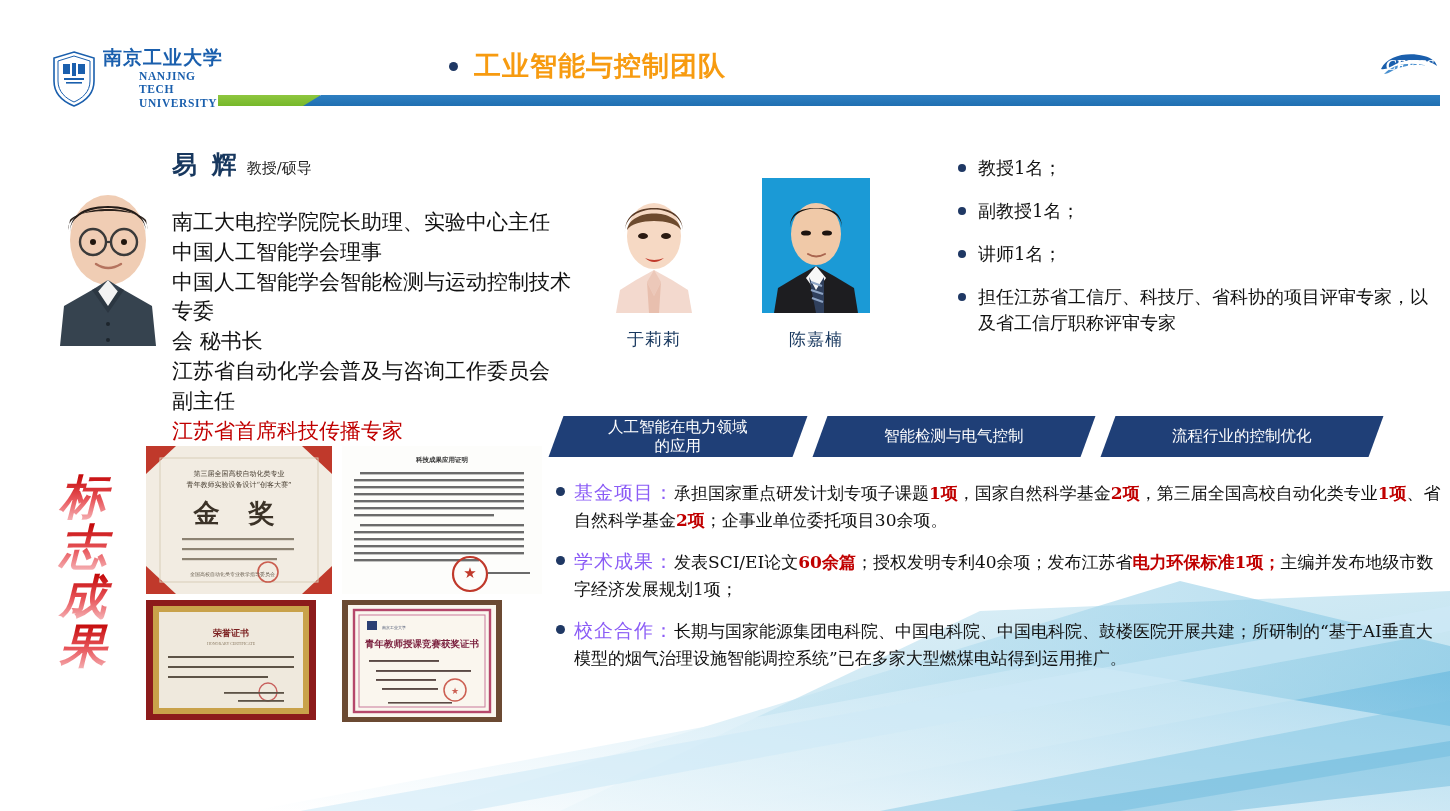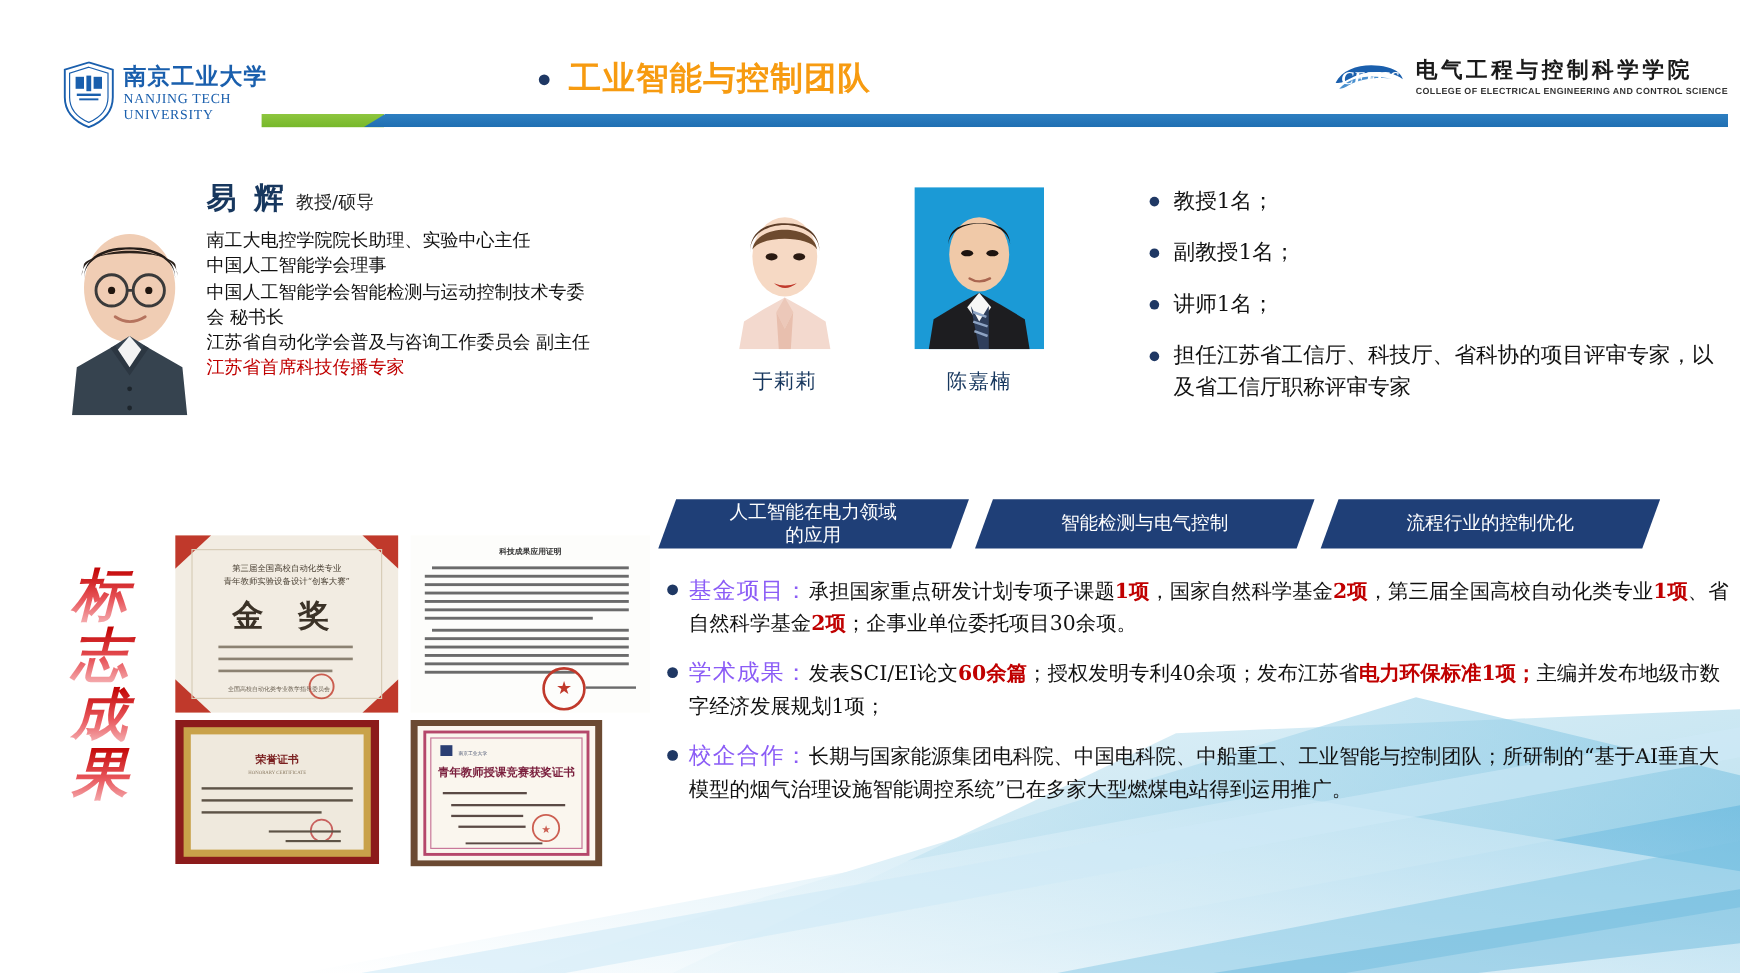--- a/index.html
+++ b/index.html
@@ -14,22 +14,22 @@
   
   .waves{position:absolute;left:0;bottom:0;width:1450px;height:260px;z-index:0;pointer-events:none;}
 
   
   .header{position:absolute;left:0;top:0;width:1450px;height:115px;z-index:5;}
   .njtu-logo{position:absolute;left:52px;top:48px;width:172px;height:62px;display:flex;align-items:center;gap:7px;}
   .shield{width:44px;height:56px;flex:0 0 44px;}
   .njtu-text{display:flex;flex-direction:column;line-height:1;}
   .njtu-cn{font-size:19px;color:#1a5fad;font-weight:bold;letter-spacing:1px;
     font-family:"DejaVu Serif",serif;white-space:nowrap;}
-  .njtu-en{font-size:11.5px;color:#1a5fad;font-weight:normal;letter-spacing:.6px;
-    font-family:"Liberation Serif",serif;margin-top:3px;line-height:1.15;}
+  .njtu-en{font-size:11.5px;color:#1a5fad;font-weight:bold;letter-spacing:.6px;
+    font-family:"Liberation Serif",serif;margin-top:3px;line-height:1.15;margin-left:36px;}
 
   .title-main{position:absolute;left:258px;top:40px;font-size:40px;font-weight:bold;color:#b01116;
     font-family:"DejaVu Serif",serif;letter-spacing:2px;line-height:1;}
   .title-dot{position:absolute;left:449px;top:62px;width:9px;height:9px;border-radius:50%;background:#1f3864;}
   .title-sub{position:absolute;left:474px;top:52px;font-size:27px;font-weight:bold;color:#f79b10;
     font-family:"DejaVu Serif",serif;letter-spacing:1px;line-height:1;}
 
   .bar{position:absolute;top:95px;height:11px;}
   .bar-green{left:218px;width:102px;background:linear-gradient(180deg,#8ec63f 0%,#76b82a 100%);}
   .bar-blue{left:303px;width:1137px;height:11px;background:linear-gradient(180deg,#2e7fc1 0%,#1f6fb2 100%);
@@ -42,25 +42,25 @@
   .ceecs-en{font-size:7.4px;font-weight:bold;color:#333;letter-spacing:.35px;margin-top:4px;
     font-family:"Liberation Sans",sans-serif;}
 
   
   .profile{position:absolute;left:28px;top:168px;width:160px;height:178px;z-index:4;}
   .photo-lead{width:100%;height:100%;display:block;}
   .prof-text{position:absolute;left:172px;top:148px;width:400px;z-index:4;}
   .prof-name{font-size:25px;font-weight:bold;color:#17375e;font-family:"DejaVu Serif",serif;
     letter-spacing:3px;display:inline-block;vertical-align:baseline;}
   .prof-role{font-size:15px;color:#1f1f1f;font-family:"DejaVu Serif",serif;margin-left:7px;}
-  .prof-lines{margin-top:9px;font-size:15px;line-height:1.42;color:#111;font-family:"DejaVu Serif",serif;}
+  .prof-lines{margin-top:27px;font-size:21px;line-height:1.42;color:#111;font-family:"DejaVu Serif",serif;}
   .prof-lines .hl{color:#c00000;}
 
   
-  .members{position:absolute;left:600px;top:156px;z-index:4;display:flex;gap:54px;}
+  .members{position:absolute;left:600px;top:178px;z-index:4;display:flex;gap:54px;}
   .member{width:108px;text-align:center;}
   .member .pic{width:108px;height:135px;display:block;}
   .member .nm{margin-top:15px;font-size:17px;color:#17375e;font-family:"DejaVu Serif",serif;letter-spacing:1px;}
 
   
   .team-list{position:absolute;left:958px;top:155px;width:470px;z-index:4;}
   .tl-item{display:flex;align-items:flex-start;margin-bottom:17px;}
   .tl-dot{width:8px;height:8px;border-radius:50%;background:#1f3864;margin:9px 12px 0 0;flex:0 0 8px;}
   .tl-txt{font-size:18px;line-height:1.45;color:#111;font-family:"DejaVu Serif",serif;}
 
@@ -156,24 +156,20 @@
 
     <div class="bar bar-green"></div>
     <div class="bar bar-blue"></div>
 
     <div class="ceecs">
       <svg class="ceecs-mark" viewBox="0 0 62 30">
         <path d="M3 19 C10 5 30 2 46 6 C54 8 58 12 59 16 C50 9 30 8 18 14 C12 17 8 20 3 19 Z" fill="#1a5fad"></path>
         <path d="M6 24 C16 13 34 12 50 16 C42 14 24 15 14 21 C11 23 8 24 6 24 Z" fill="#4a90cf"></path>
         <text x="8" y="20" font-family="Liberation Serif, serif" font-size="15" font-style="italic" font-weight="bold" fill="#ffffff">CEECS</text>
       </svg>
-      <div class="ceecs-txt">
-        <div class="ceecs-cn">电气工程与控制科学学院</div>
-        <div class="ceecs-en">COLLEGE OF ELECTRICAL ENGINEERING AND CONTROL SCIENCE</div>
-      </div>
     </div>
   </div>
 
   <div class="profile">
     <svg class="photo-lead" viewBox="0 0 160 178">
       <rect width="160" height="178" fill="#ffffff"></rect>
       <ellipse cx="80" cy="72" rx="38" ry="45" fill="#f0cdb4"></ellipse>
       <path d="M42 64 C42 32 118 32 118 64 C118 50 108 38 80 38 C52 38 42 50 42 64 Z" fill="#241c18"></path>
       <path d="M40 62 C40 34 120 34 120 62 L118 52 C110 40 50 40 42 52 Z" fill="#2b211b"></path>
       <circle cx="65" cy="74" r="13" fill="none" stroke="#3a3a3a" stroke-width="2.4"></circle>
@@ -276,21 +272,21 @@
     </div>
     <div class="ach-item">
       <div class="ach-dot"></div>
       <div class="ach-body">
         <span class="ach-lab">学术成果：</span><span><span>发表SCI/EI论文</span><span class="r">60余篇</span><span>；授权发明专利40余项；发布江苏省</span><span class="r">电力环保标准1项；</span><span>主编并发布地级市数字经济发展规划1项；</span></span>
       </div>
     </div>
     <div class="ach-item">
       <div class="ach-dot"></div>
       <div class="ach-body">
-        <span class="ach-lab">校企合作：</span><span><span>长期与国家能源集团电科院、中国电科院、中船重工、工业智能与控制团队；所研制的“基于AI垂直大模型的烟气治理设施智能调控系统”已在多家大型燃煤电站得到运用推广。</span></span>
+        <span class="ach-lab">校企合作：</span><span><span>长期与国家能源集团电科院、中国电科院、中国电科院、鼓楼医院开展共建；所研制的“基于AI垂直大模型的烟气治理设施智能调控系统”已在多家大型燃煤电站得到运用推广。</span></span>
       </div>
     </div>
   </div>
 
   <div class="vtitle">
     <div>标</div>
     <div>志</div>
     <div>成</div>
     <div>果</div>
   </div>

